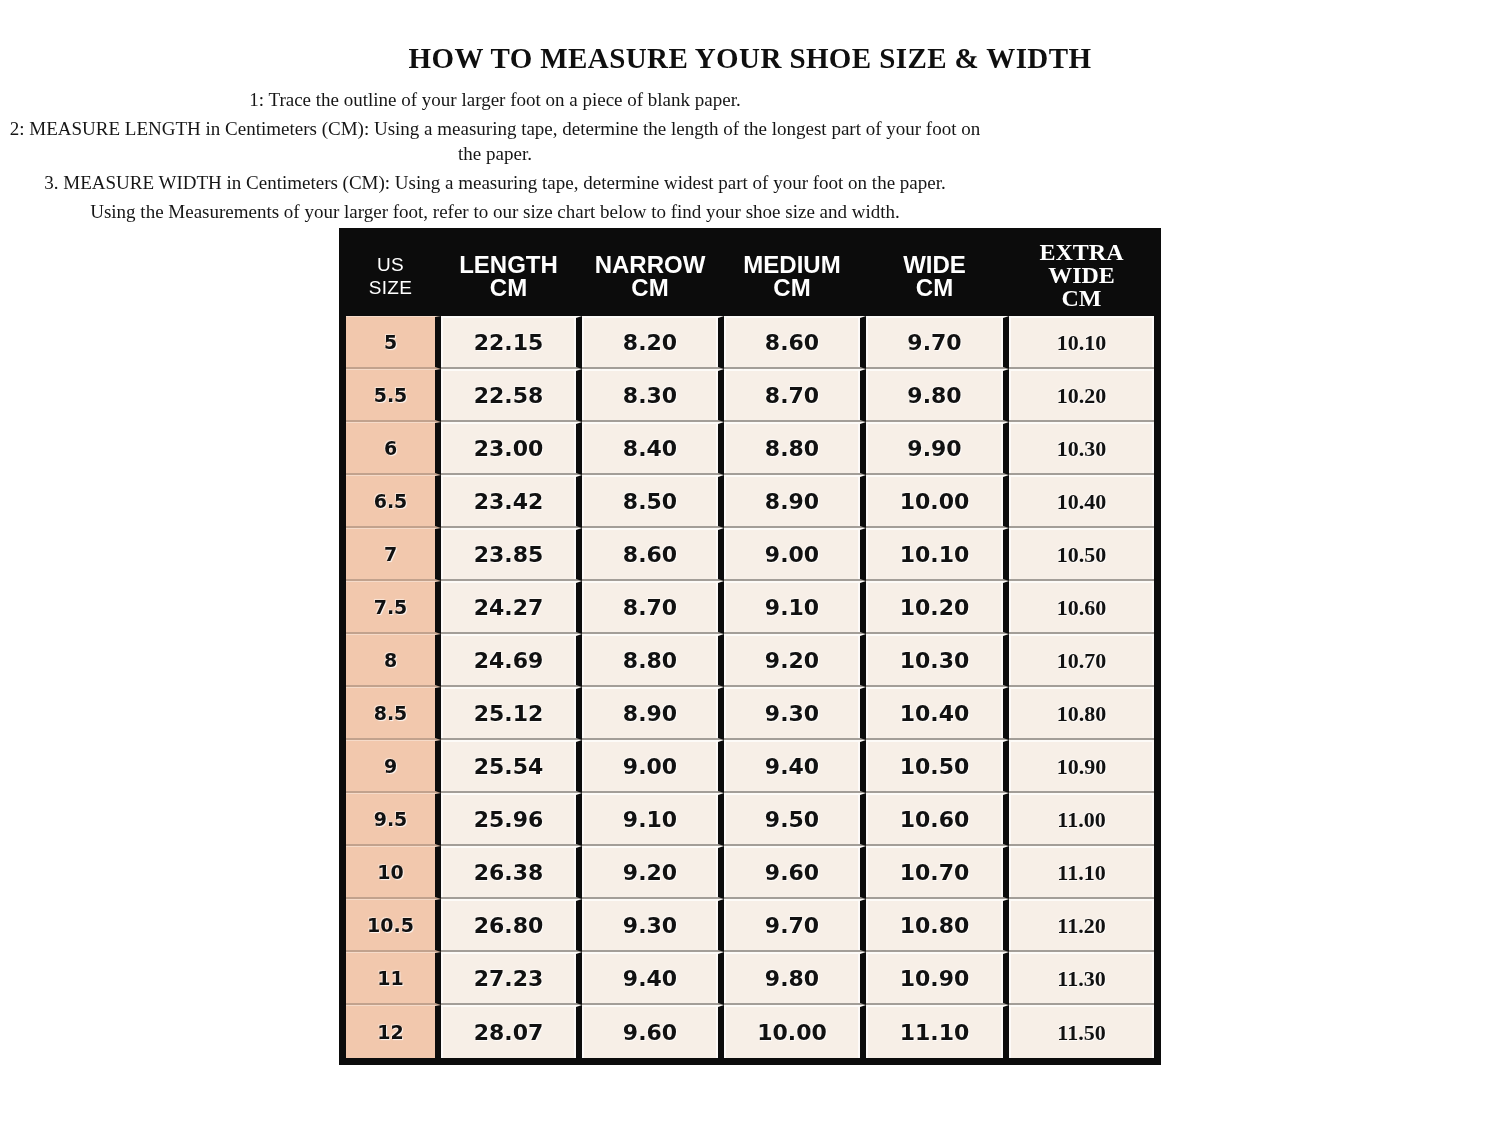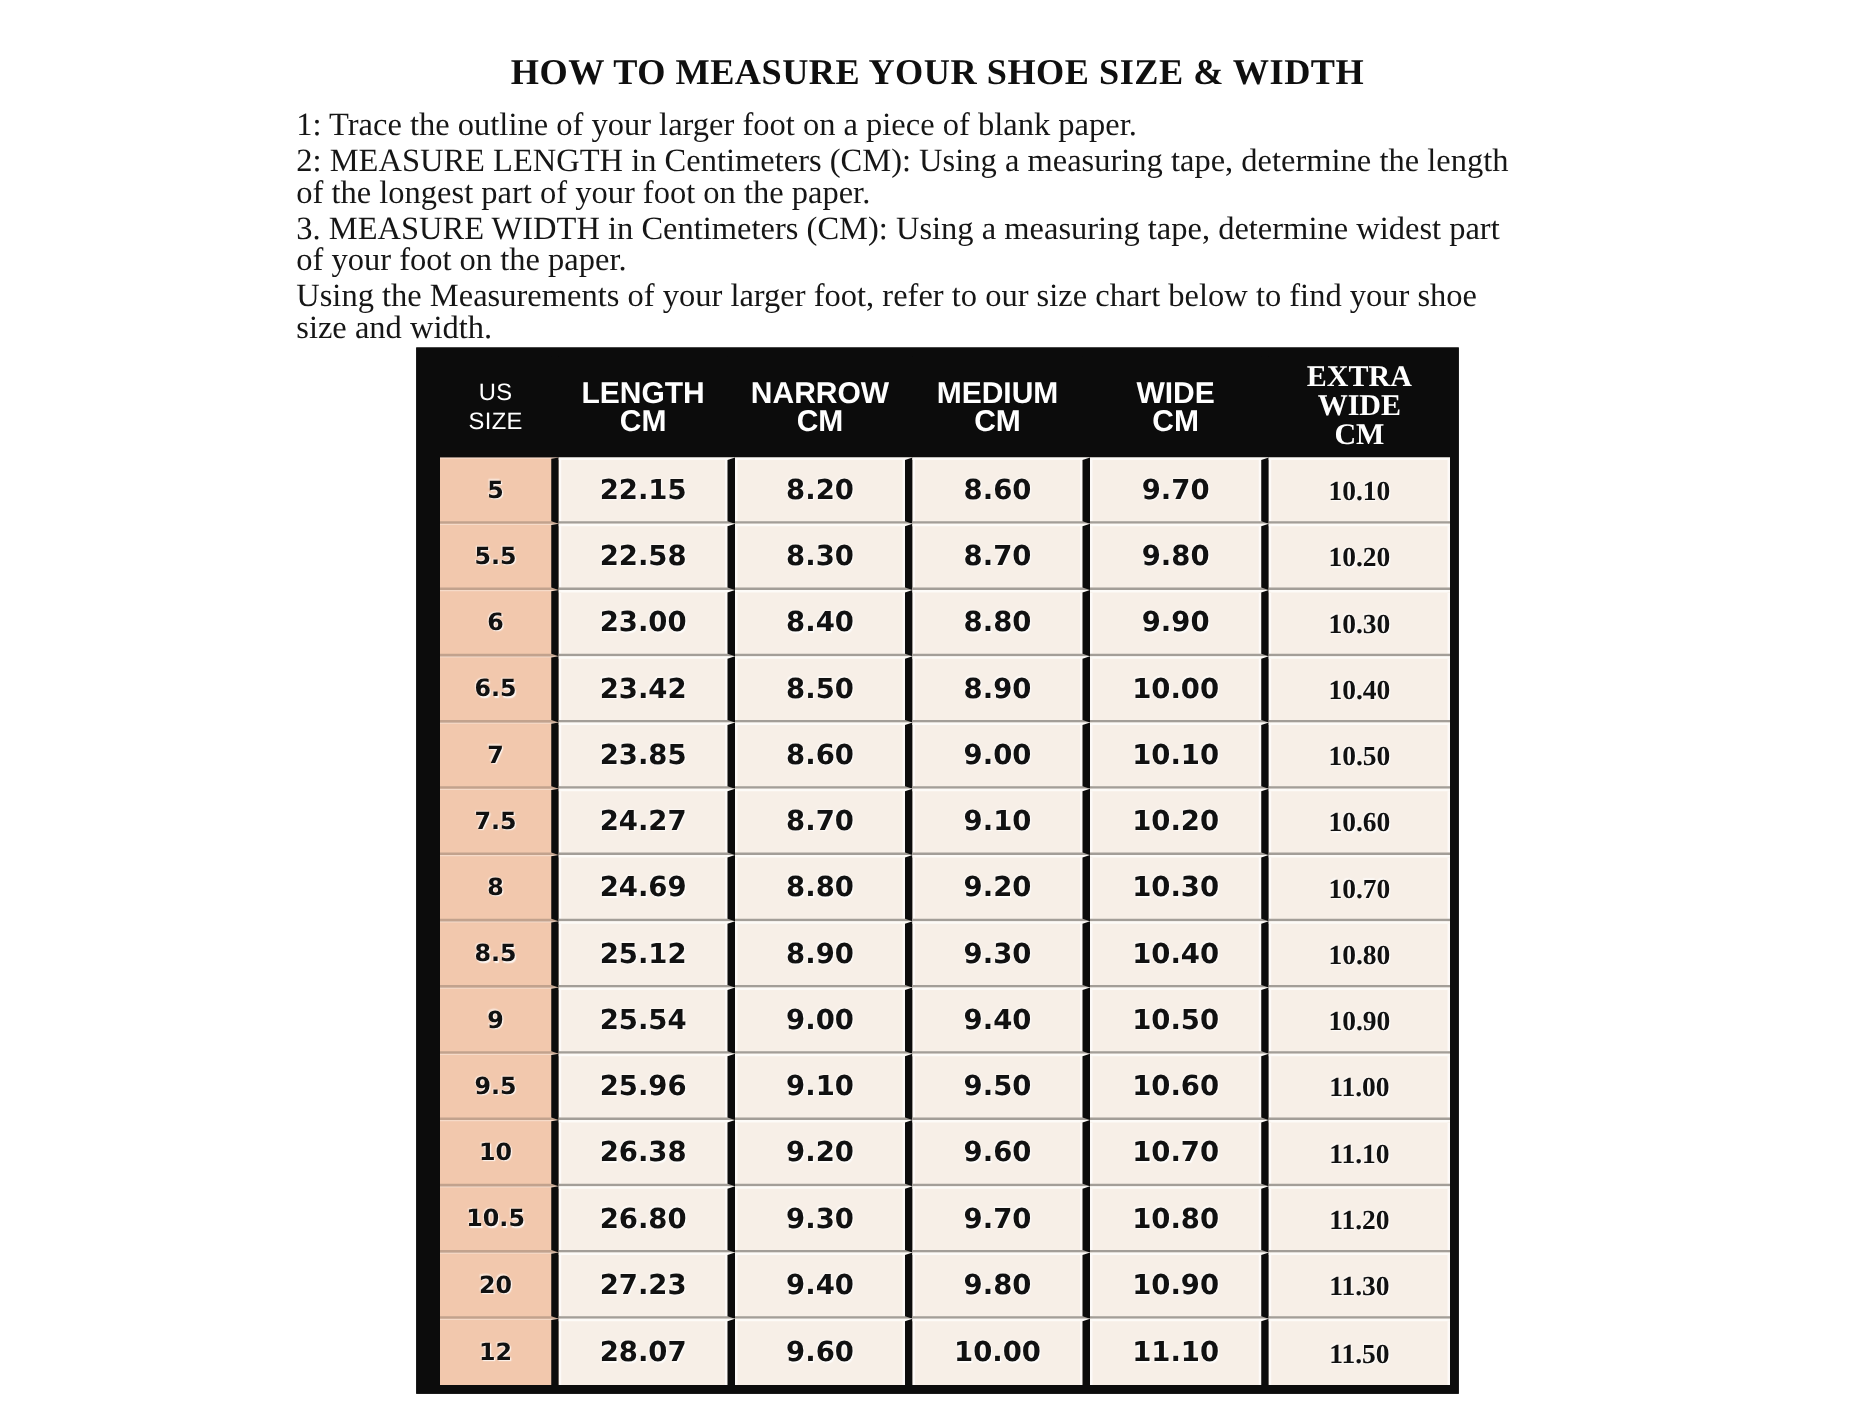--- a/index.html
+++ b/index.html
@@ -23,24 +23,24 @@
     margin:42px 0 12px 0;
     text-align:center;
     font-family:"Liberation Serif", serif;
     font-weight:bold;
     font-size:29px;
     letter-spacing:0.4px;
     color:#0f0f0f;
   }
 
   .instructions{
-    margin-left:237px;
     max-width:990px;
-    font-size:26px;
+    font-size:19px;
     line-height:25px;
+    text-align:center;
   }
   .instructions p{margin-bottom:4px;}
 
   .chart-title{
     margin:12px 0 16px 0;
     text-align:center;
     font-family:"DejaVu Sans","Liberation Sans",sans-serif;
     font-weight:normal;
     font-size:25px;
     letter-spacing:0.6px;
@@ -48,21 +48,20 @@
   }
 
   table.size-chart{
     table-layout:fixed;
     width:822px;
     margin:0 auto;
     border-collapse:separate;
     border-spacing:0;
     background:var(--border-black,#0c0c0c);
     border:7px solid var(--border-black,#0c0c0c);
-    padding-left:12px;
   }
   .size-chart th,.size-chart td{
     box-sizing:border-box;
     text-align:center;
     vertical-align:middle;
     border-right:6px solid var(--border-black,#0c0c0c);
   }
   .size-chart th:last-child,.size-chart td:last-child{border-right:none;font-family:Liberation Serif, serif;}
 
   .size-chart thead th{
@@ -242,21 +241,21 @@
         </tr>
         <tr>
           <td class="size-col">10.5</td>
           <td class="data-col">26.80</td>
           <td class="data-col">9.30</td>
           <td class="data-col">9.70</td>
           <td class="data-col">10.80</td>
           <td class="data-col">11.20</td>
         </tr>
         <tr>
-          <td class="size-col">20</td>
+          <td class="size-col">11</td>
           <td class="data-col">27.23</td>
           <td class="data-col">9.40</td>
           <td class="data-col">9.80</td>
           <td class="data-col">10.90</td>
           <td class="data-col">11.30</td>
         </tr>
         <tr>
           <td class="size-col">12</td>
           <td class="data-col">28.07</td>
           <td class="data-col">9.60</td>

